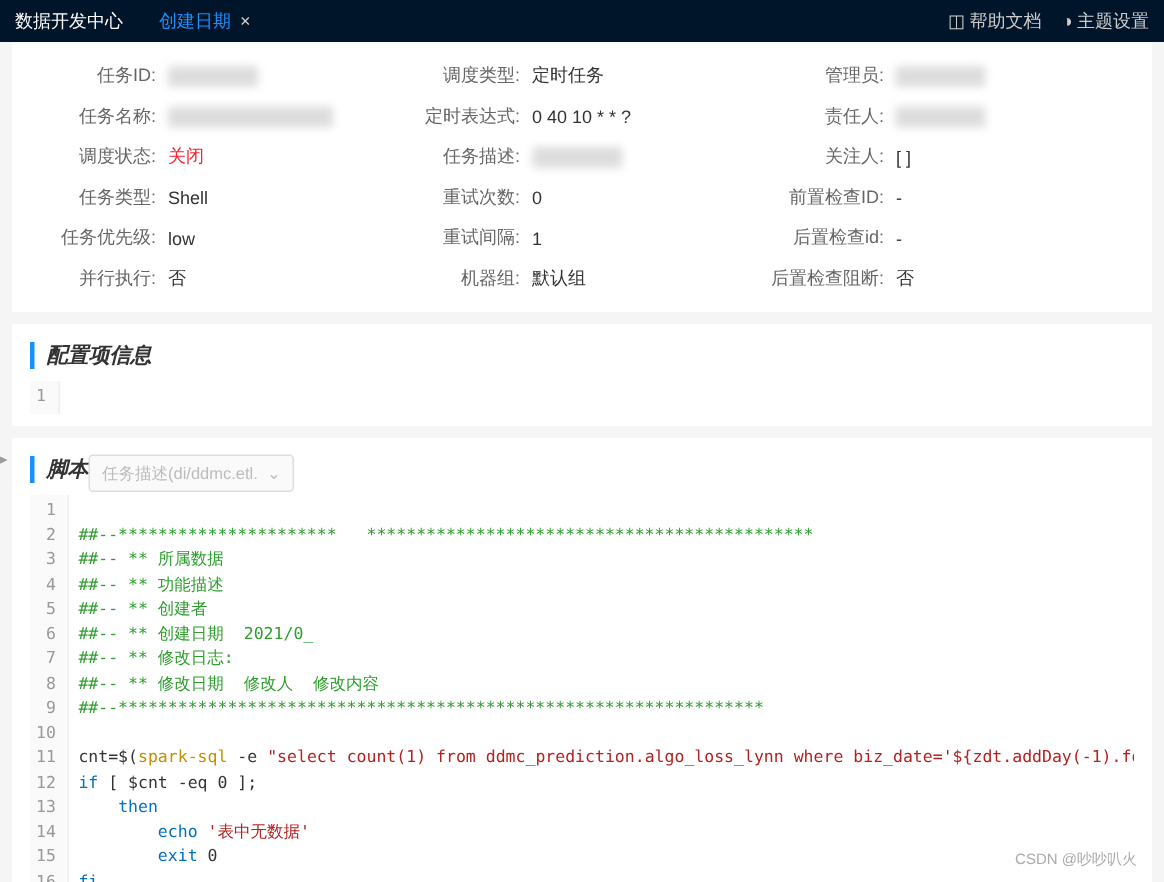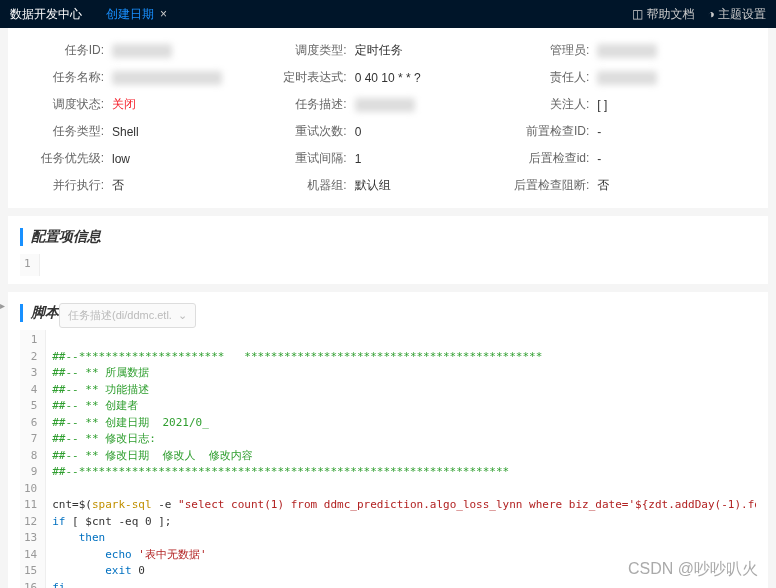--- a/index.html
+++ b/index.html
@@ -21,21 +21,21 @@
   .section-head { border-left: 3px solid #1890ff; padding-left: 8px; font-weight: bold; font-size: 14px; margin: 4px 0 8px 0; font-style: italic; }
   .editor { display: flex; background: #fff; font-family: Consolas, Monaco, monospace; font-size: 11px; line-height: 1.5; }
   .gutter { background: #fafafa; color: #999; text-align: right; padding: 2px 8px 2px 4px; user-select: none; border-right: 1px solid #eee; }
   .code { padding: 2px 6px; white-space: pre; overflow: hidden; flex: 1; }
   .c-cmt { color: #2e9e2e; }
   .c-str { color: #b22222; }
   .c-kw  { color: #0070c0; }
   .c-fn  { color: #c09000; }
   .script-head { display: flex; align-items: center; }
   .selector { border: 1px solid #ddd; border-radius: 3px; padding: 4px 8px; color: #bbb; font-size: 11px; display: flex; align-items: center; gap: 6px; background:#fafafa; }
-  .watermark { position: absolute; bottom: 8px; right: 18px; color: #aaa; font-size: 16px; pointer-events: none; }
+  .watermark { position: absolute; bottom: 8px; right: 18px; color: #aaa; font-size: 10px; pointer-events: none; }
   .left-handle { position: absolute; left: 0; top: 300px; color: #999; font-size: 10px; }
 </style>
 </head>
 <body>
 
 <div class="topbar">
   <span class="title">数据开发中心</span>
   <span class="tab">
     <span>创建日期</span>
     <span class="close">×</span>

